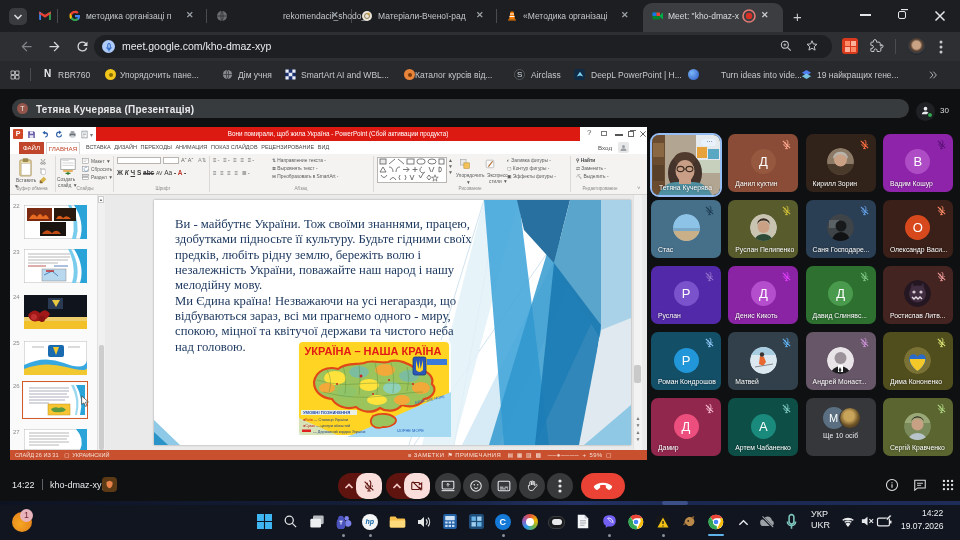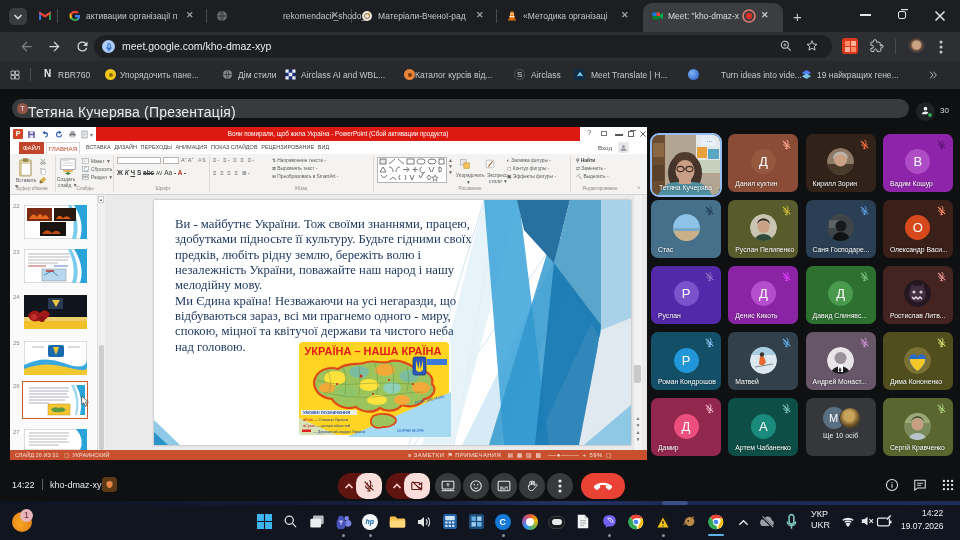--- a/index.html
+++ b/index.html
@@ -45,21 +45,21 @@
 <div class="abs tsep" style="left:206px"></div>
 <div class="abs tsep" style="left:351px"></div>
 <div class="abs tsep" style="left:496px"></div>
 
 <svg class="abs" style="left:69px;top:10px" width="12" height="12" viewBox="0 0 48 48">
     <path fill="#4285F4" d="M44 24c0-1.4-.1-2.8-.4-4H24v8.5h11.3c-.5 2.6-2 4.9-4.3 6.4v5.3h7C42.2 36.3 44 30.6 44 24z"></path>
     <path fill="#34A853" d="M24 44c5.9 0 10.9-2 14.5-5.3l-7-5.3c-2 1.3-4.5 2.1-7.5 2.1-5.8 0-10.7-3.9-12.4-9.2H4.4v5.5C8 38.9 15.4 44 24 44z"></path>
     <path fill="#FBBC05" d="M11.6 26.3c-.4-1.3-.7-2.8-.7-4.3s.2-3 .7-4.3v-5.5H4.4C2.9 15.2 2 19.5 2 24s.9 8.8 2.4 11.8l7.2-5.5z"></path>
     <path fill="#EA4335" d="M24 11.5c3.2 0 6.1 1.1 8.4 3.3l6.2-6.2C34.9 5.1 29.9 3 24 3 15.4 3 8 8.1 4.4 15.2l7.2 5.5c1.7-5.3 6.6-9.2 12.4-9.2z"></path>
   </svg>
-<div class="abs tabtitle" style="left:86px;top:11px;width:94px;">активации організації п</div>
+<div class="abs tabtitle" style="left:86px;top:11px;width:94px;">методика організаці п</div>
 <div class="abs tabx" style="left:186px;top:10px;">✕</div>
 
 <svg class="abs" style="left:216px;top:10px" width="12" height="12" viewBox="0 0 24 24">
     <circle cx="12" cy="12" r="10" fill="#6a6d71"></circle>
     <path d="M2 12h20M12 2c3 3 3 17 0 20-3-3-3-17 0-20" stroke="#26282b" stroke-width="1.4" fill="none"></path>
   </svg>
 <div class="abs tabtitle" style="left:239px;top:11px;width:92px;margin-left:44px;">rekomendacii_shodo_p</div>
 <div class="abs tabx" style="left:331px;top:10px;">✕</div>
 
 <svg class="abs" style="left:361px;top:10px" width="12" height="12" viewBox="0 0 24 24">
@@ -150,52 +150,52 @@
 <div class="abs" style="left:30px;top:68px;width:1px;height:13px;background:#4a4c50;"></div>
 <div class="abs" style="left:44px;top:68px;color:#e8e9ea;font-size:10px;font-weight:bold;">N</div>
 <div class="abs bktxt" style="left:58px;top:70px;">RBR760</div>
 <div class="abs" style="left:105px;top:69px;width:11px;height:11px;border-radius:50%;background:#f2c71b;"></div>
 <div class="abs" style="left:108.5px;top:72.5px;width:4px;height:4px;border-radius:50%;background:#8a6d00;"></div>
 <div class="abs bktxt" style="left:120px;top:70px;">Упорядочить пане...</div>
 <svg class="abs" style="left:222px;top:69px" width="11" height="11" viewBox="0 0 24 24">
     <circle cx="12" cy="12" r="10" fill="#888b8f"></circle>
     <path d="M2 12h20M12 2c3.5 3 3.5 17 0 20-3.5-3-3.5-17 0-20" stroke="#2a2b2e" stroke-width="1.4" fill="none"></path>
   </svg>
-<div class="abs bktxt" style="left:238px;top:70px;">Дім стили</div>
+<div class="abs bktxt" style="left:238px;top:70px;">Дім учня</div>
 <svg class="abs" style="left:285px;top:69px" width="11" height="11" viewBox="0 0 24 24">
     <rect x="1" y="1" width="22" height="22" rx="4" fill="#1b2f6e"></rect>
     <path d="M1 1h7v7H1zM8 8h8v8H8zM16 1h7v7h-7zM1 16h7v7H1zM16 16h7v7h-7z" fill="#e8ecf5"></path>
   </svg>
-<div class="abs bktxt" style="left:301px;top:70px;">Airclass AI and WBL...</div>
+<div class="abs bktxt" style="left:301px;top:70px;">SmartArt AI and WBL...</div>
 <div class="abs" style="left:404px;top:69px;width:11px;height:11px;border-radius:50%;background:#e8833a;"></div>
 <div class="abs" style="left:407.5px;top:72.5px;width:4px;height:4px;border-radius:50%;background:#7c3a06;"></div>
 <div class="abs bktxt" style="left:415px;top:70px;">Каталог курсів від...</div>
 <div class="abs" style="left:514px;top:69px;width:11px;height:11px;border-radius:50%;background:#23272c;border:1px solid #555;"></div>
 <div class="abs" style="left:517px;top:69.5px;color:#dfe2e5;font-size:8px;">S</div>
 <div class="abs bktxt" style="left:531px;top:70px;">Airclass</div>
 <div class="abs" style="left:574px;top:69px;width:11px;height:11px;border-radius:3px;background:#0f2b46;"></div>
 <svg class="abs" style="left:576px;top:71px" width="8" height="8" viewBox="0 0 10 10">
     <path d="M1 7 L5 1 L9 7 L5 5.5Z" fill="#7fd2f2"></path>
   </svg>
-<div class="abs bktxt" style="left:591px;top:70px;">Meet Translate | H...</div>
+<div class="abs bktxt" style="left:591px;top:70px;">DeepL PowerPoint | H...</div>
 <div class="abs" style="left:688px;top:69px;width:11px;height:11px;border-radius:50%;background:radial-gradient(circle at 35% 35%, #7ab6f5, #2b56c4);"></div>
 <div class="abs bktxt" style="left:721px;top:70px;">Turn ideas into vide...</div>
 <svg class="abs" style="left:801px;top:69px" width="11" height="11" viewBox="0 0 24 24">
     <path d="M12 2 L22 8 L12 14 L2 8Z" fill="#4f7df2"></path>
     <path d="M12 10 L22 16 L12 22 L2 16Z" fill="#7fd2f2" opacity=".9"></path>
   </svg>
 <div class="abs bktxt" style="left:817px;top:70px;">19 найкращих гене...</div>
 <svg class="abs" style="left:928px;top:70px" width="10" height="10" viewBox="0 0 24 24">
     <path d="M5 4l7 8-7 8M13 4l7 8-7 8" stroke="#b9bcbf" stroke-width="2.2" fill="none"></path>
   </svg>
 <div class="abs" id="meet"></div>
 
 <div class="abs" style="left:12px;top:99px;width:897px;height:19px;border-radius:9.5px;background:#383b3e;"></div>
 <div class="abs" style="left:17px;top:103px;width:11px;height:11px;border-radius:50%;background:#94554a;color:#f3e8e6;font-size:7px;text-align:center;line-height:11px;">T</div>
-<div class="abs" style="left:28px;top:103.5px;color:#e8e9ea;font-size:14px;font-weight:normal;letter-spacing:.2px;">Тетяна Кучерява (Презентація)</div>
+<div class="abs" style="left:36px;top:103.5px;color:#e8e9ea;font-size:10px;font-weight:bold;letter-spacing:.2px;">Тетяна Кучерява (Презентація)</div>
 
 <div class="abs" style="left:916px;top:102px;width:19px;height:19px;border-radius:50%;background:#202124;"></div>
 <svg class="abs" style="left:920px;top:105px" width="11" height="11" viewBox="0 0 24 24">
     <circle cx="12" cy="8" r="4" fill="#e8eaed"></circle>
     <path d="M4 20c0-4 4-6 8-6s8 2 8 6" fill="#e8eaed"></path>
   </svg>
 <div class="abs" style="left:927px;top:112px;width:6px;height:6px;border-radius:50%;background:#34a853;border:1px solid #141517;"></div>
 <div class="abs" style="left:940px;top:106px;color:#dcdee0;font-size:8px;">30</div>
 
 <div class="abs" id="ppt" style="left:10px;top:127px;width:637px;height:333px;background:#fff;overflow:hidden;">

